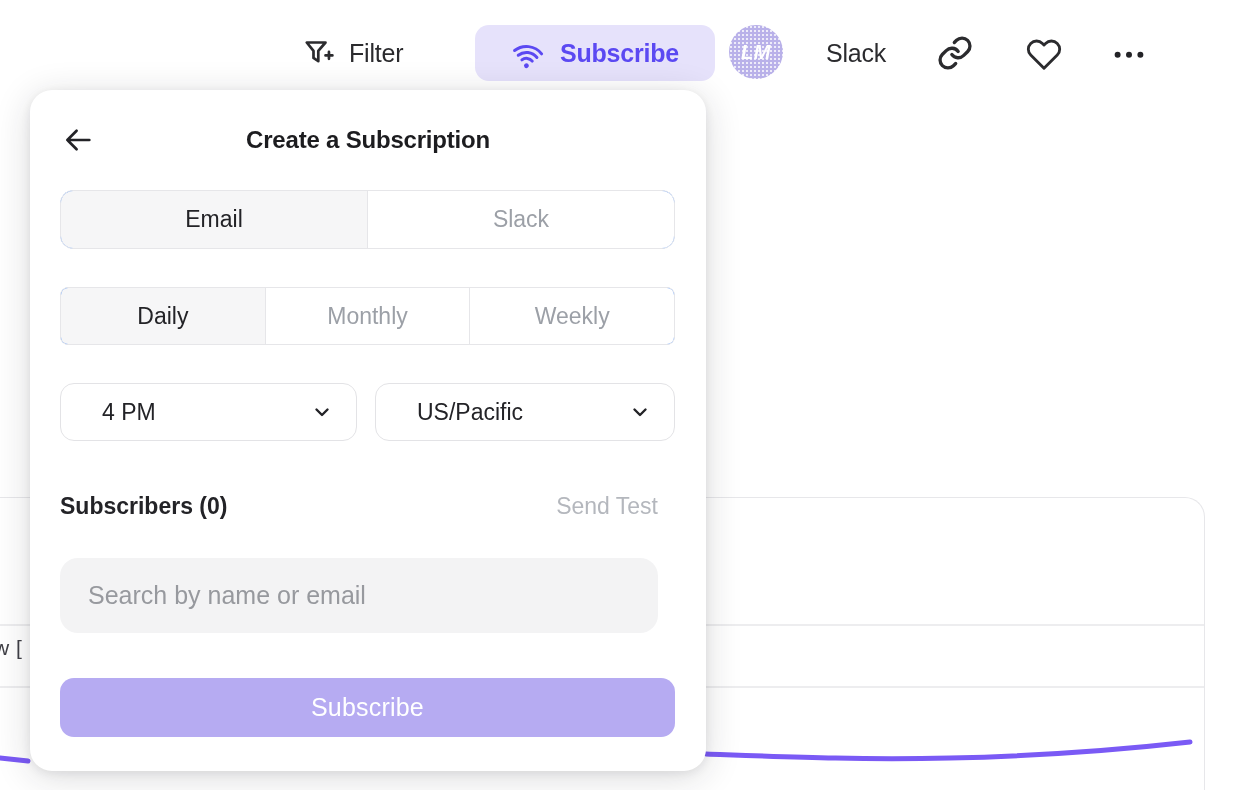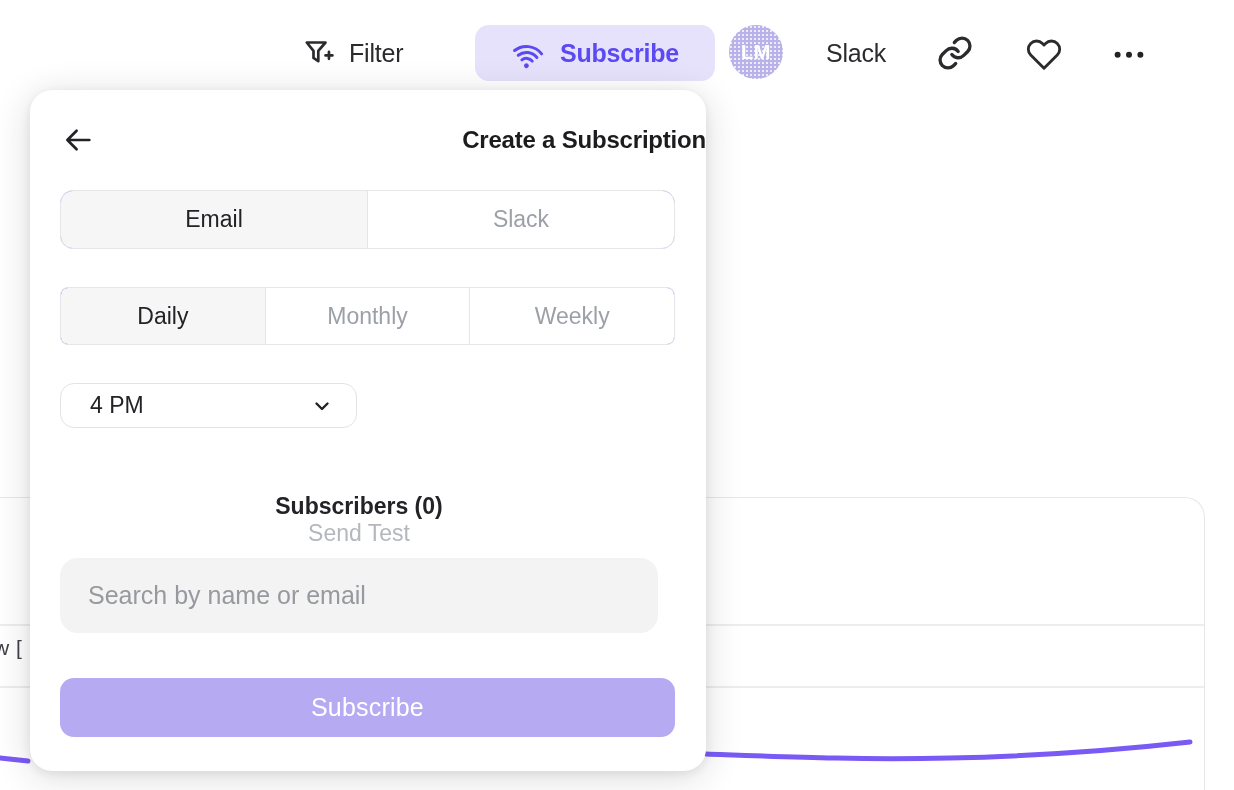--- a/index.html
+++ b/index.html
@@ -22,55 +22,55 @@
   .toolbar { position:absolute; left:0; top:0; width:1234px; height:104px; z-index:5; }
   .tb-item { position:absolute; display:flex; align-items:center; }
   .filter-btn { left:300px; top:25px; height:56px; gap:13px; cursor:pointer; }
   .tb-label { font-size:25px; font-weight:500; color:#2b2b2e; letter-spacing:-.2px; }
   .subscribe-chip { left:475px; top:25px; width:240px; height:56px; border-radius:14px;
     background:#e6e2fb; justify-content:center; gap:15px; cursor:pointer; }
   .subscribe-chip .tb-label { color:#5b49f2; font-weight:600; }
   .avatar { left:729px; top:25px; width:54px; height:54px; border-radius:50%;
     background-color:#b9b1e9;
     background-image:radial-gradient(rgba(255,255,255,.75) 1px, transparent 1.2px);
-    background-size:4px 4px; justify-content:center; cursor:pointer; }
+    background-size:4px 4px; justify-content:center; cursor:pointer;font-style:italic; }
   .avatar span { font-size:20px; font-weight:700; color:#ffffff; letter-spacing:.5px; }
   .share-btn { left:826px; top:25px; height:56px; cursor:pointer; }
   .icon-btn { top:25px; height:56px; cursor:pointer; }
   .link-btn { left:936px; } .heart-btn { left:1026px; } .more-btn { left:1108px; }
   .tb-icon { display:flex; align-items:center; }
 
   
   .modal { position:absolute; left:30px; top:90px; width:676px; height:681px;
     background:#ffffff; border-radius:22px; z-index:10;
     box-shadow:0 6px 36px rgba(30,30,40,.16), 0 2px 10px rgba(30,30,40,.08); }
   .back-btn { position:absolute; left:30px; top:32px; width:36px; height:36px;
     display:flex; align-items:center; justify-content:center; cursor:pointer; }
-  .modal-title { position:absolute; left:0; top:36px; width:100%; text-align:right;
+  .modal-title { position:absolute; left:0; top:36px; width:100%; text-align:center;
     font-size:24px; font-weight:600; color:#1c1c1f; letter-spacing:-.2px; }
 
   .seg { position:absolute; left:30px; width:615px; display:flex;
     border:1px solid #e6e6e9; border-radius:13px; overflow:hidden; background:#3b82f6; }
   .seg-channel { top:100px; height:59px; }
   .seg-frequency { top:197px; height:58px;border-radius:8px; }
   .seg-item { flex:1; display:flex; align-items:center; justify-content:center;
     font-size:23px; color:#9ca0a7; cursor:pointer; border-right:1px solid #e6e6e9;
     background:#fff; }
   .seg-item:last-child { border-right:none; }
   .seg-item.selected { background:#f6f6f7; color:#232327; font-weight:500; }
 
-  .select { position:absolute; top:293px; height:45px; border:1px solid #e3e3e6;
+  .select { position:absolute; top:293px; height:58px; border:1px solid #e3e3e6;
     border-radius:14px; display:flex; align-items:center; justify-content:space-between;
-    padding:0 22px 0 29px; cursor:pointer; background:#fff; }
+    padding:0 22px 0 41px; cursor:pointer; background:#fff; }
   .select-time { left:30px; width:297px; }
   .select-tz { left:345px; width:300px; }
   .select-value { font-size:23px; font-weight:500; color:#232327; }
 
   .subs-row { position:absolute; left:30px; top:403px; width:598px; display:flex;
-    align-items:center; justify-content:space-between;flex-direction:column; }
+    align-items:center; justify-content:space-between; }
   .subs-label { font-size:23px; font-weight:600; color:#232327; }
   .send-test { font-size:23px; color:#b4b7bd; cursor:pointer;text-align:right; }
 
   .search-input { position:absolute; left:30px; top:468px; width:598px; height:75px;
     background:#f3f3f4; border:none; border-radius:18px; padding:0 28px;
     font-size:25px; color:#a16207; outline:none;
     font-family:"Liberation Sans", sans-serif; }
   .search-input::placeholder { color:#97999e; }
 
   .subscribe-btn { position:absolute; left:30px; top:588px; width:615px; height:59px;
@@ -181,20 +181,28 @@
 
     <div class="select select-time">
       <span class="select-value">4 PM</span>
       <span class="tb-icon">
         <svg width="24" height="24" viewBox="0 0 24 24" fill="none" stroke="#232327" stroke-width="2.4" stroke-linecap="round" stroke-linejoin="round">
           <path d="M6.5 9.5 L12 15 L17.5 9.5"></path>
         </svg>
       </span>
     </div>
 
+    <div class="select select-tz">
+      <span class="select-value">US/Pacific</span>
+      <span class="tb-icon">
+        <svg width="24" height="24" viewBox="0 0 24 24" fill="none" stroke="#232327" stroke-width="2.4" stroke-linecap="round" stroke-linejoin="round">
+          <path d="M6.5 9.5 L12 15 L17.5 9.5"></path>
+        </svg>
+      </span>
+    </div>
 
     <div class="subs-row">
       <span class="subs-label">Subscribers (0)</span>
       <span class="send-test">Send Test</span>
     </div>
 
     <input class="search-input" type="text" placeholder="Search by name or email" style="">
 
     <button class="subscribe-btn">Subscribe</button>
   </div>

